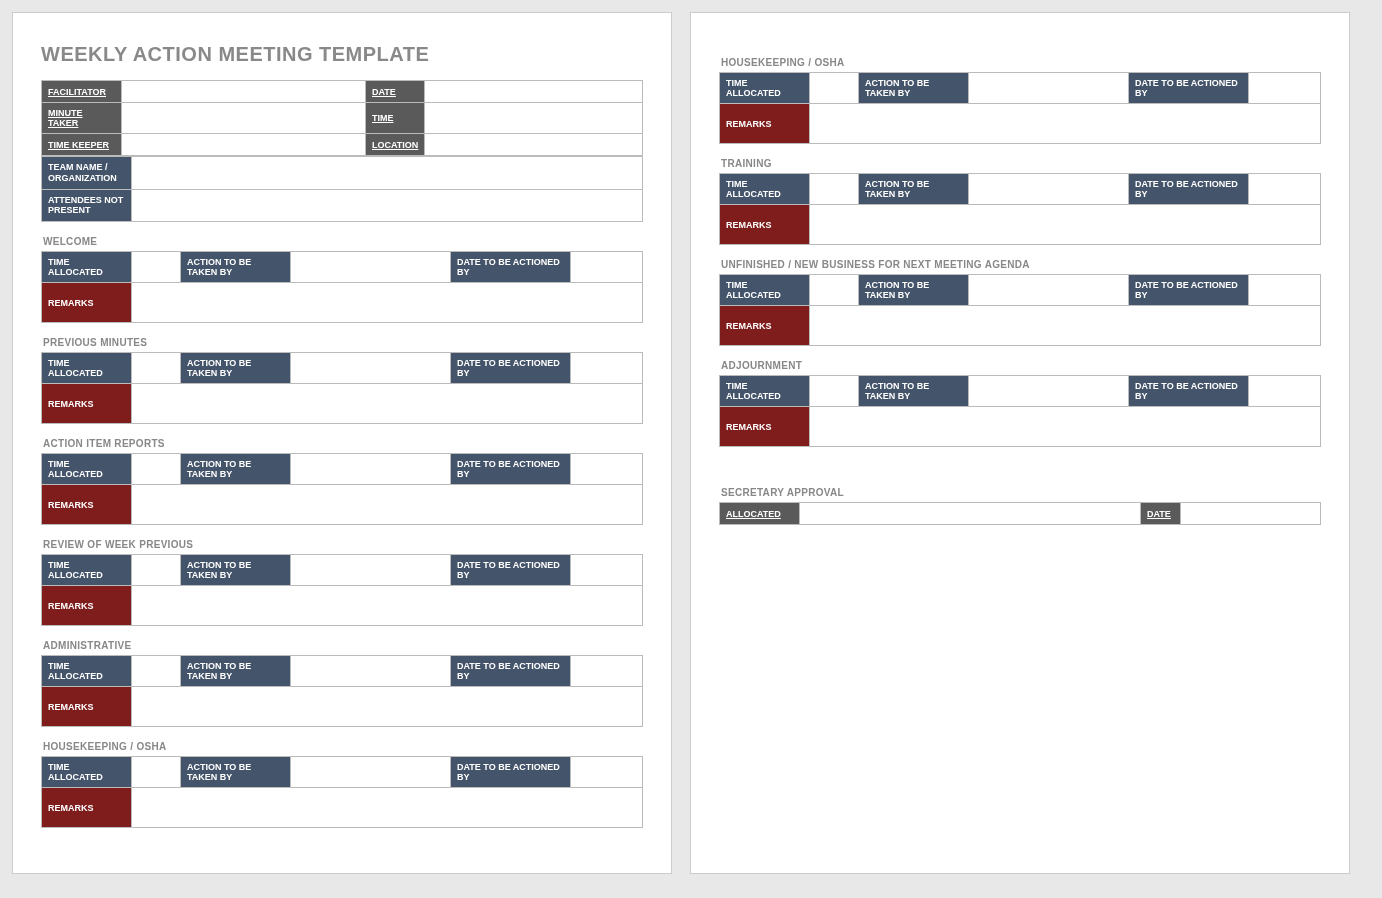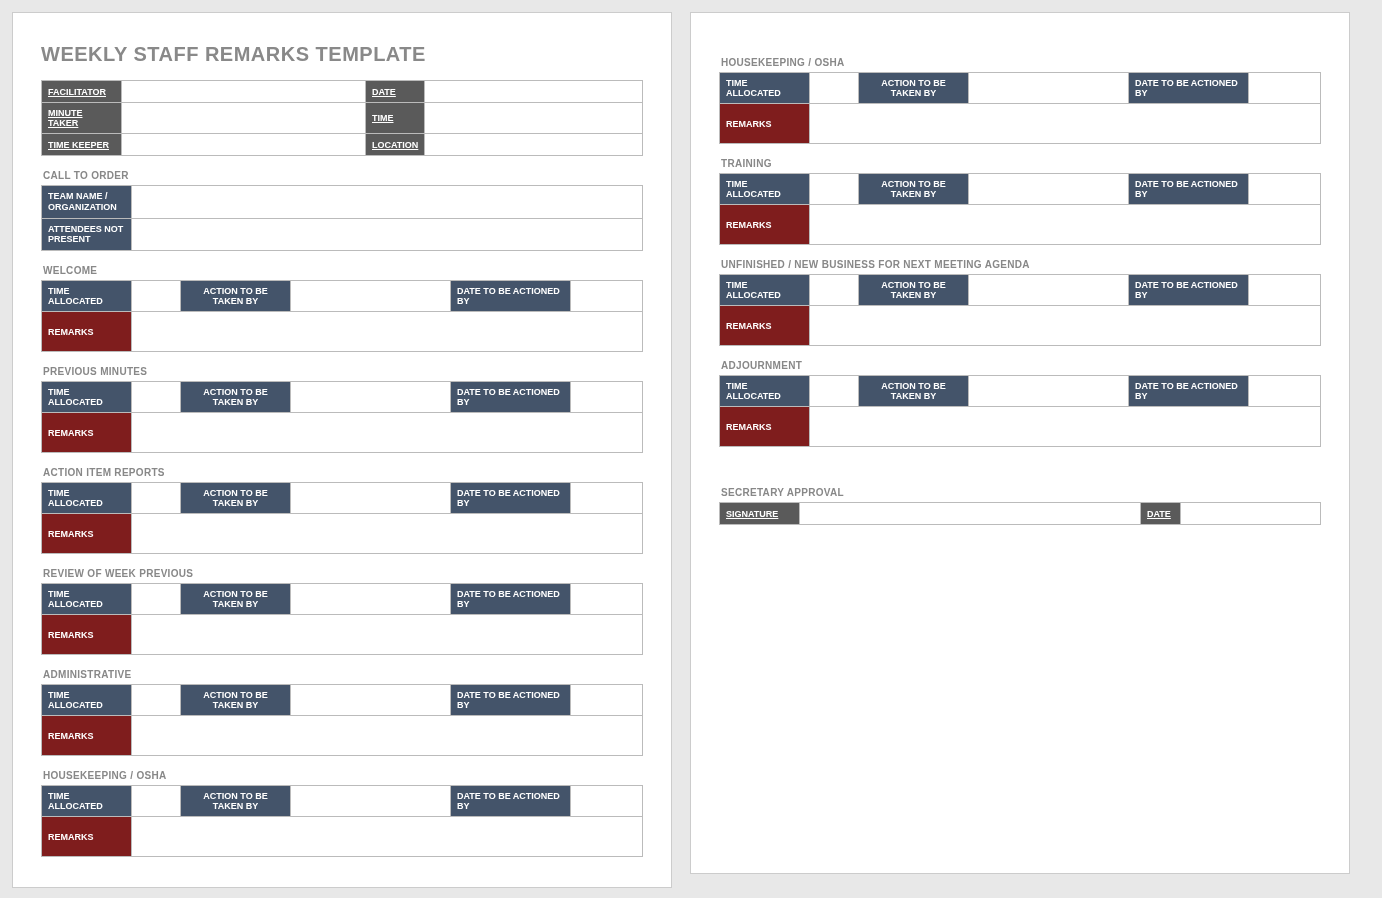--- a/index.html
+++ b/index.html
@@ -61,37 +61,37 @@
   }
   td.slate {
     background: #7f1d1d;
   }
   .header-table td.grey { width: 80px; }
   .header-table td.date-label { width: 56px; }
   .header-table td.field1 { width: 244px; }
 
   .agenda-table .col-lbl1 { width: 90px; }
   .agenda-table .col-val1 { width: 49px; }
-  .agenda-table .col-lbl2 { width: 110px; text-align: center; }
+  .agenda-table .col-lbl2 { width: 110px; }
   .agenda-table .col-val2 { width: 160px; }
   .agenda-table .col-lbl3 { width: 120px; margin-left: 29px; }
   .agenda-table .col-val3 {  }
 
   .agenda-table .remarks-label { height: 40px; }
   .call-table td.navy { width: 90px; height: 28px; line-height: 1.2; }
 
   .sig-table .sig-lbl { width: 80px; }
   .sig-table .date-lbl { width: 40px; }
   .sig-table .date-val { width: 140px; }
 </style>
 </head>
 <body>
 
 <div class="page">
-  <div class="title">WEEKLY STAFF REMARKS TEMPLATE</div>
+  <div class="title">WEEKLY ACTION MEETING TEMPLATE</div>
 
   <table class="header-table">
     <tbody>
         <tr>
       <td class="grey">FACILITATOR</td>
       <td class="empty field1"></td>
       <td class="grey date-label">DATE</td>
       <td class="empty"></td>
     </tr>
     <tr>
@@ -102,21 +102,20 @@
     </tr>
     <tr>
       <td class="grey">TIME KEEPER</td>
       <td class="empty field1"></td>
       <td class="grey date-label">LOCATION</td>
       <td class="empty"></td>
     </tr>
   </tbody>
     </table>
 
-  <div class="section-header">CALL TO ORDER</div>
   <table class="call-table">
     <tbody>
         <tr>
       <td class="navy">TEAM NAME / ORGANIZATION</td>
       <td class="empty"></td>
     </tr>
     <tr>
       <td class="navy">ATTENDEES NOT PRESENT</td>
       <td class="empty"></td>
     </tr>
@@ -298,20 +297,20 @@
             <td class="empty" colspan="5"></td>
           </tr>
         </tbody>
       </table>
     </div>
 
   <div class="section-header" style="margin-top:40px">SECRETARY APPROVAL</div>
   <table class="sig-table">
     <tbody>
         <tr>
-      <td class="grey sig-lbl">SIGNATURE</td>
+      <td class="grey sig-lbl">ALLOCATED</td>
       <td class="empty"></td>
       <td class="grey date-lbl">DATE</td>
       <td class="empty date-val"></td>
     </tr>
   </tbody>
     </table>
 </div>
 
 </body></html>

